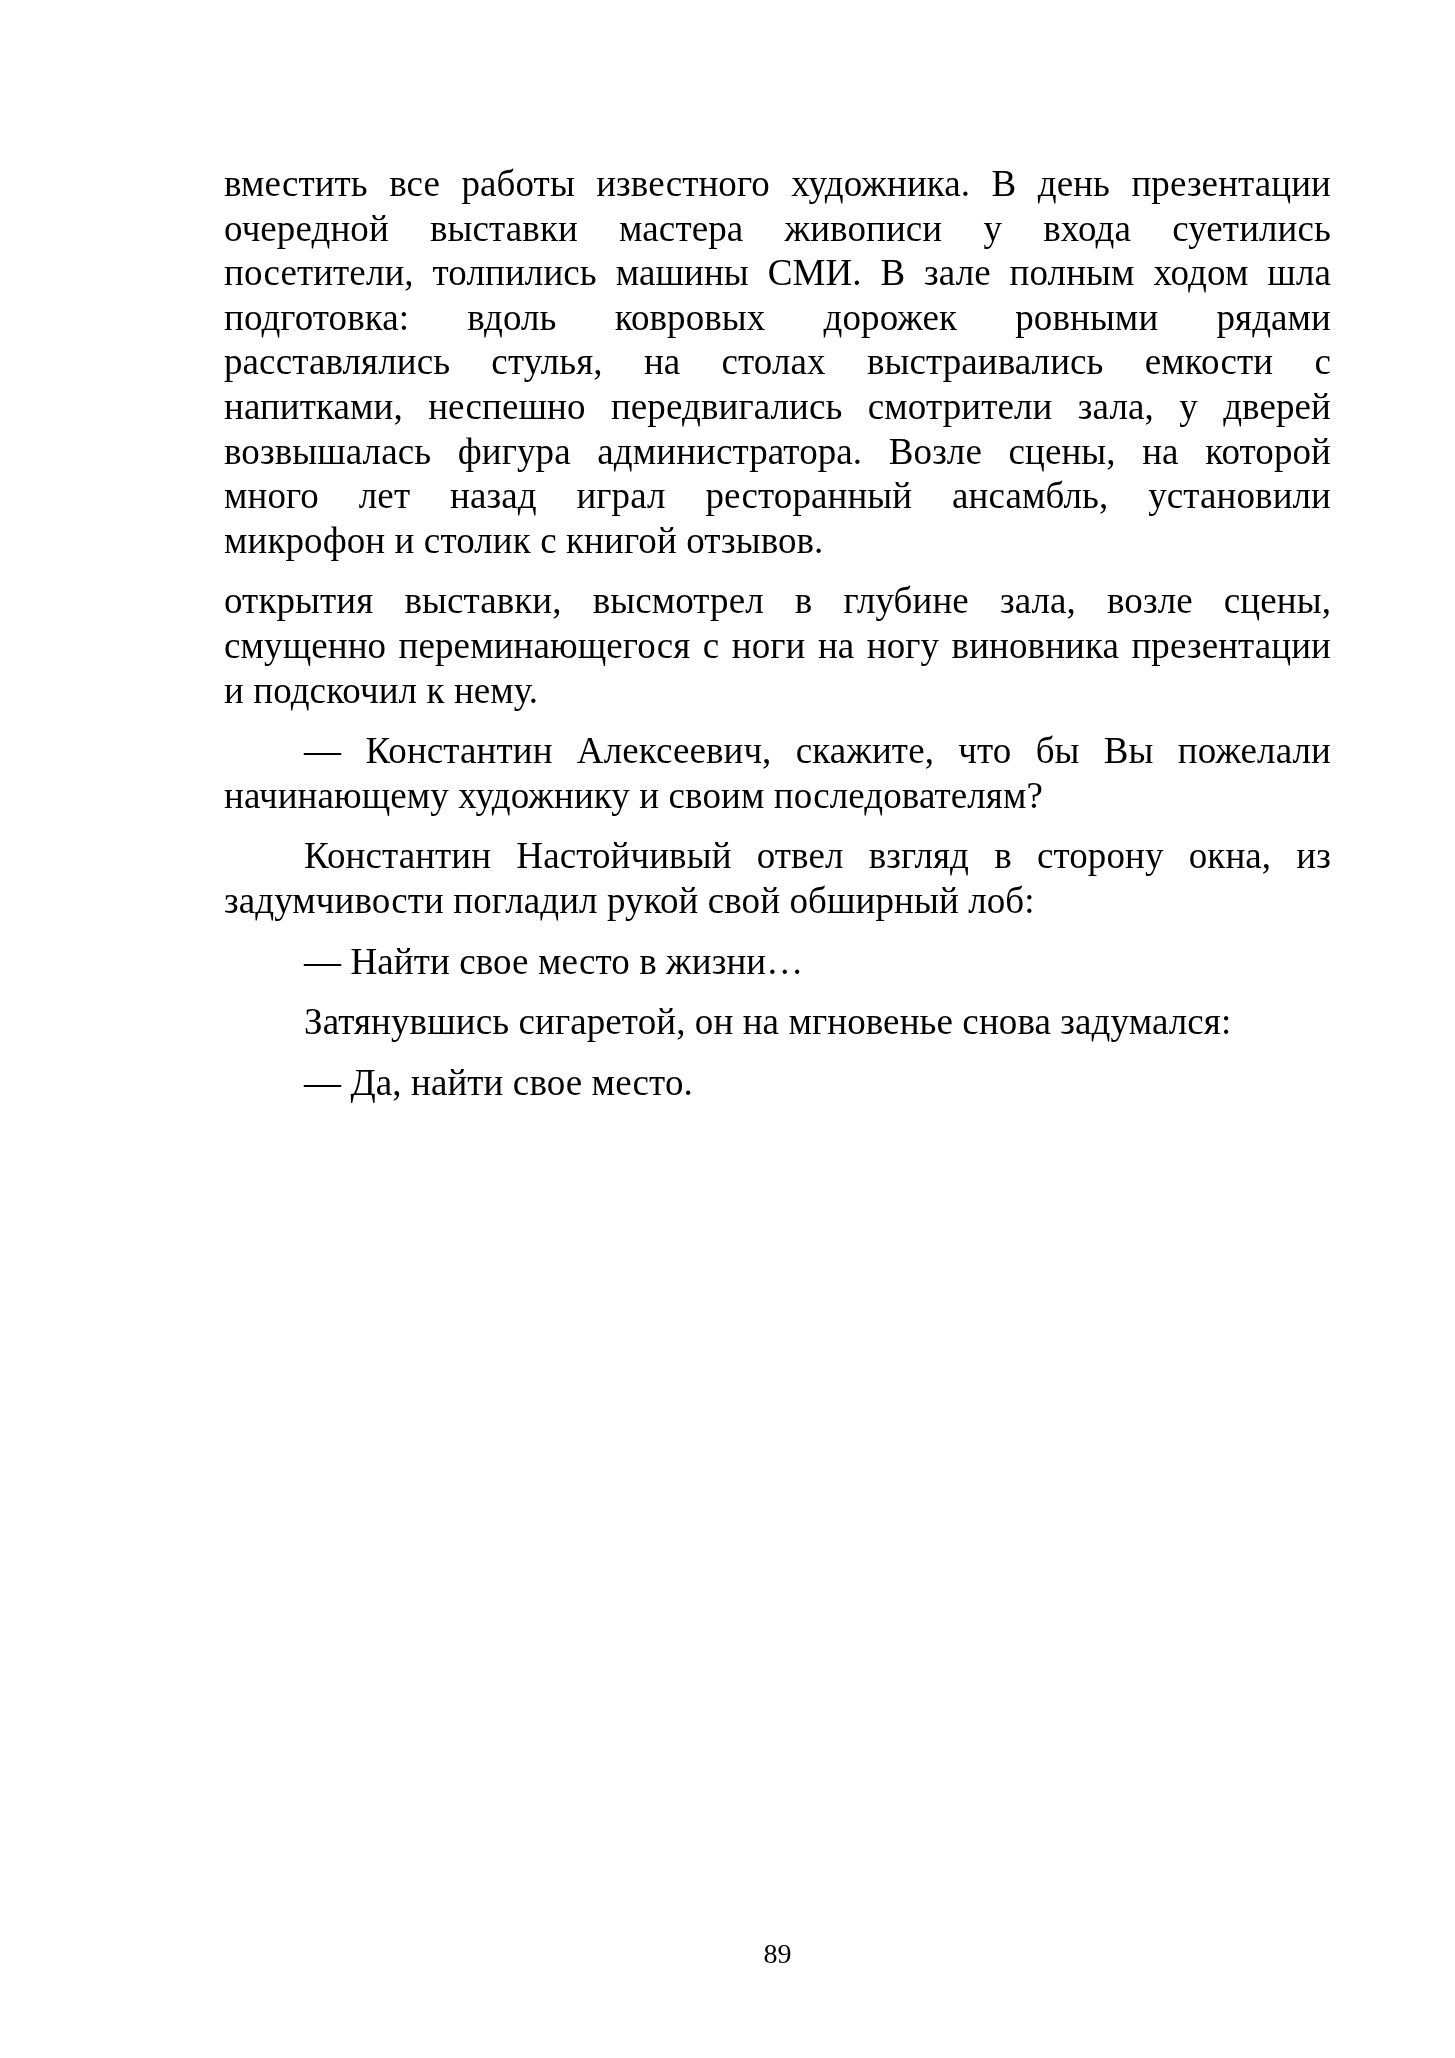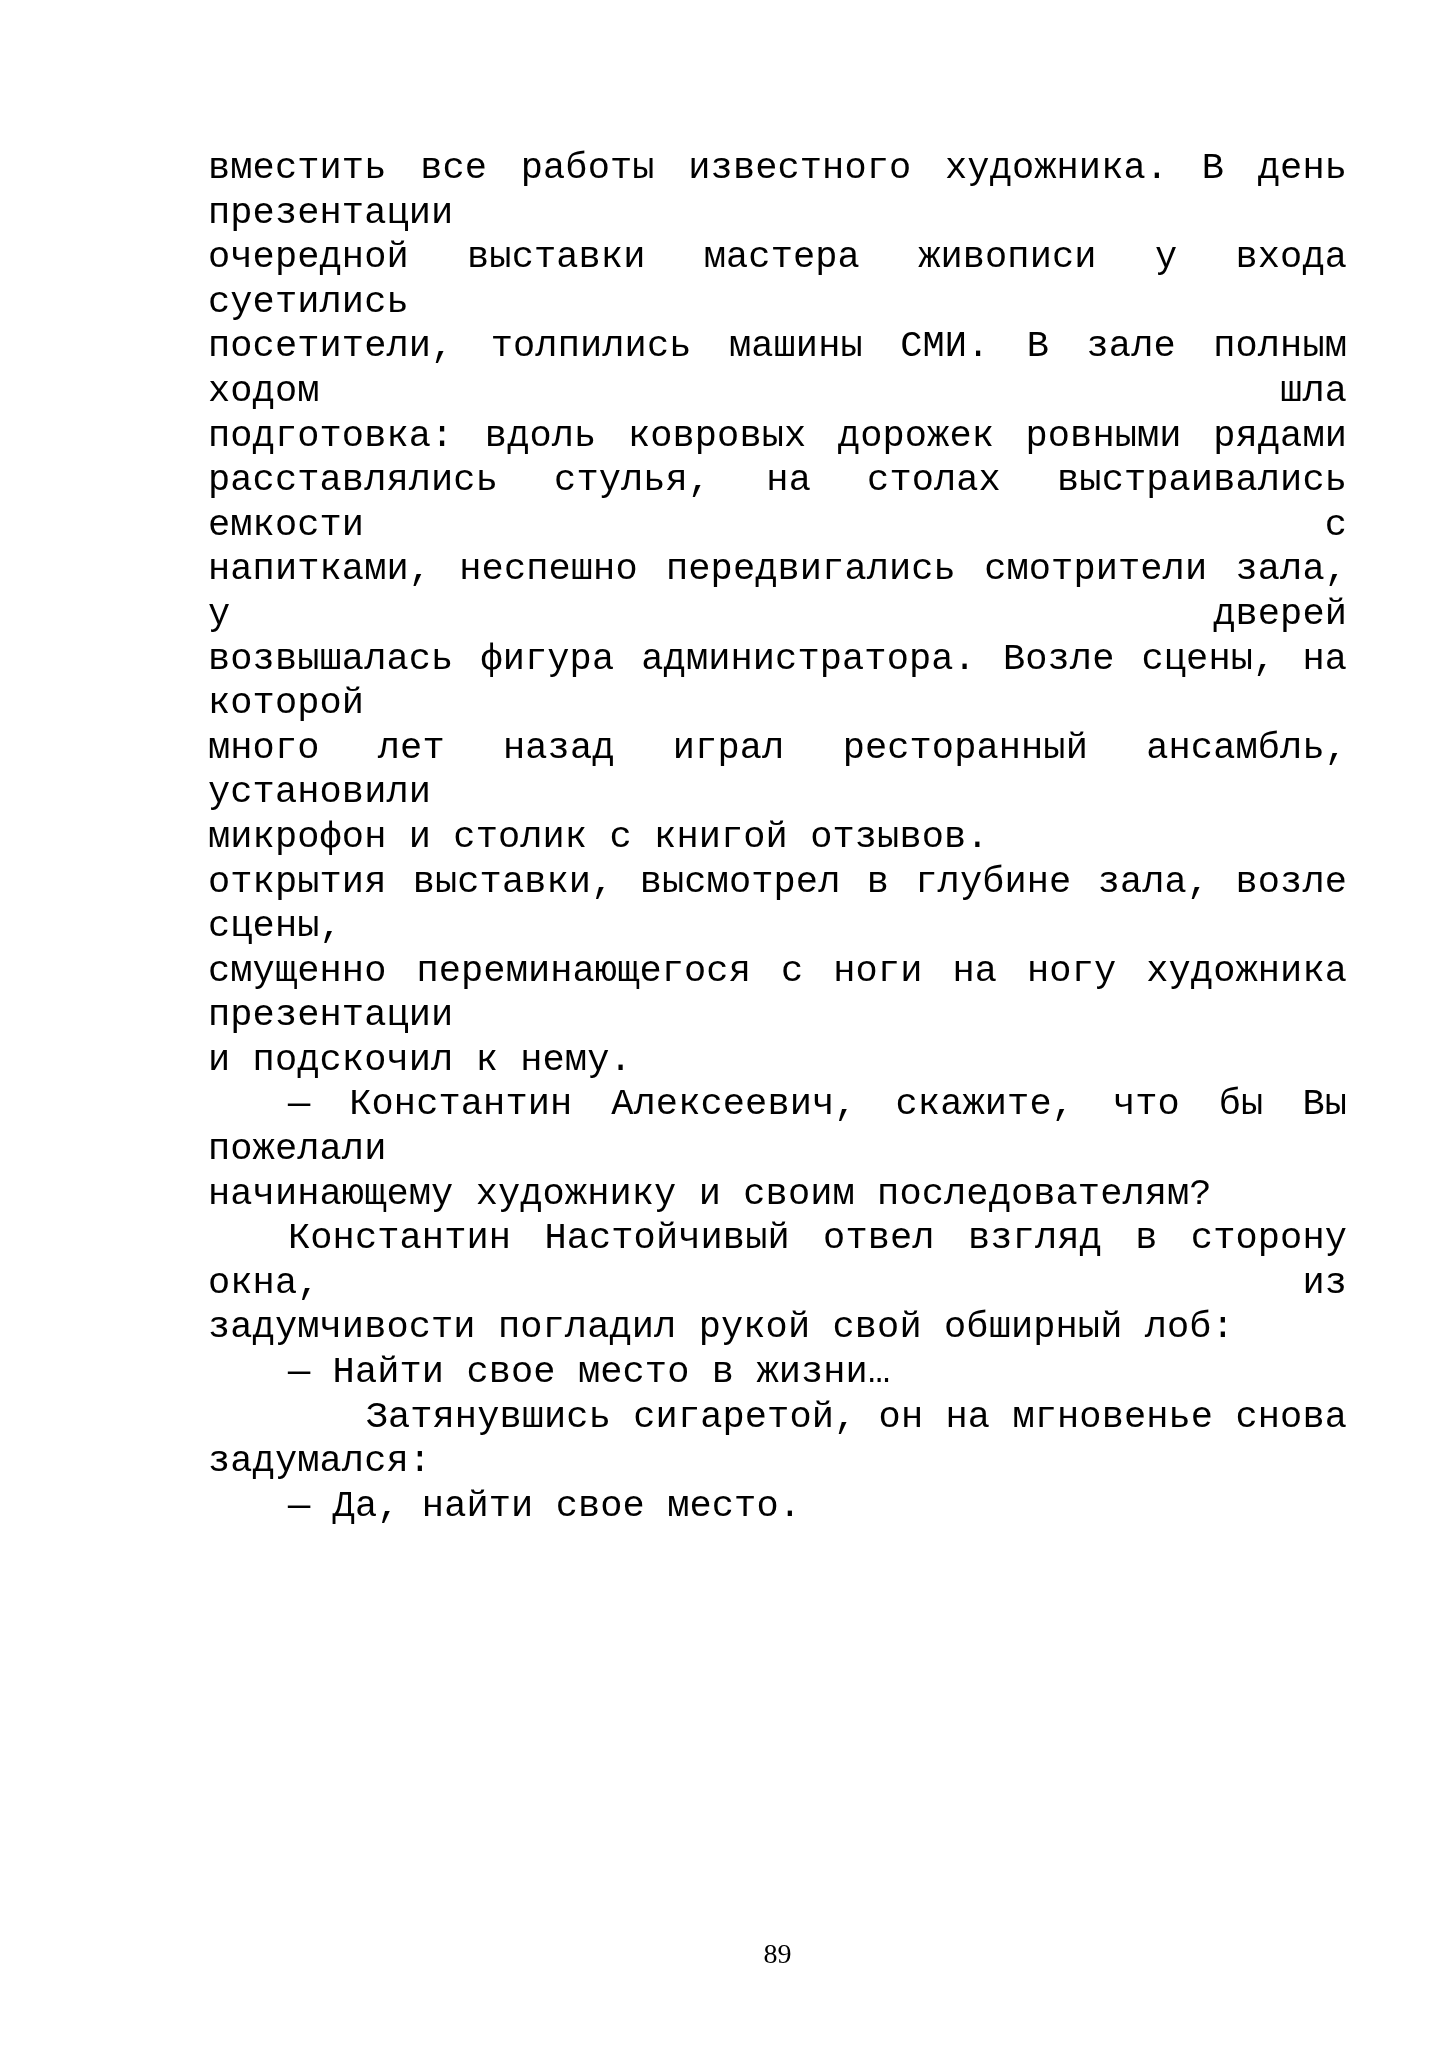--- a/index.html
+++ b/index.html
@@ -19,23 +19,22 @@
   .text-block {
     position: absolute;
     left: 208px;
     top: 146px;
     width: 1139px;
     font-size: 37px;
     line-height: 44.6px;
     letter-spacing: 0.1px;
   }
   .paragraph {
-    margin: 0;
+    margin: 16px;
     padding: 0;
-    font-family: Liberation Mono, monospace;
   }
   .line {
     text-align: justify;
     text-align-last: justify;
     white-space: normal;
   }
   .line.last {
     text-align: right;
     text-align-last: left;
   }
@@ -66,21 +65,21 @@
       <div class="line">подготовка: вдоль ковровых дорожек ровными рядами</div>
       <div class="line">расставлялись стулья, на столах выстраивались емкости с</div>
       <div class="line">напитками, неспешно передвигались смотрители зала, у дверей</div>
       <div class="line">возвышалась фигура администратора. Возле сцены, на которой</div>
       <div class="line">много лет назад играл ресторанный ансамбль, установили</div>
       <div class="line last">микрофон и столик с книгой отзывов.</div>
     </div>
 
     <div class="paragraph">
       <div class="line">открытия выставки, высмотрел в глубине зала, возле сцены,</div>
-      <div class="line">смущенно переминающегося с ноги на ногу художника презентации</div>
+      <div class="line">смущенно переминающегося с ноги на ногу виновника презентации</div>
       <div class="line last">и подскочил к нему.</div>
     </div>
 
     <div class="paragraph">
       <div class="line indent">— Константин Алексеевич, скажите, что бы Вы пожелали</div>
       <div class="line last">начинающему художнику и своим последователям?</div>
     </div>
 
     <div class="paragraph">
       <div class="line indent">Константин Настойчивый отвел взгляд в сторону окна, из</div>

